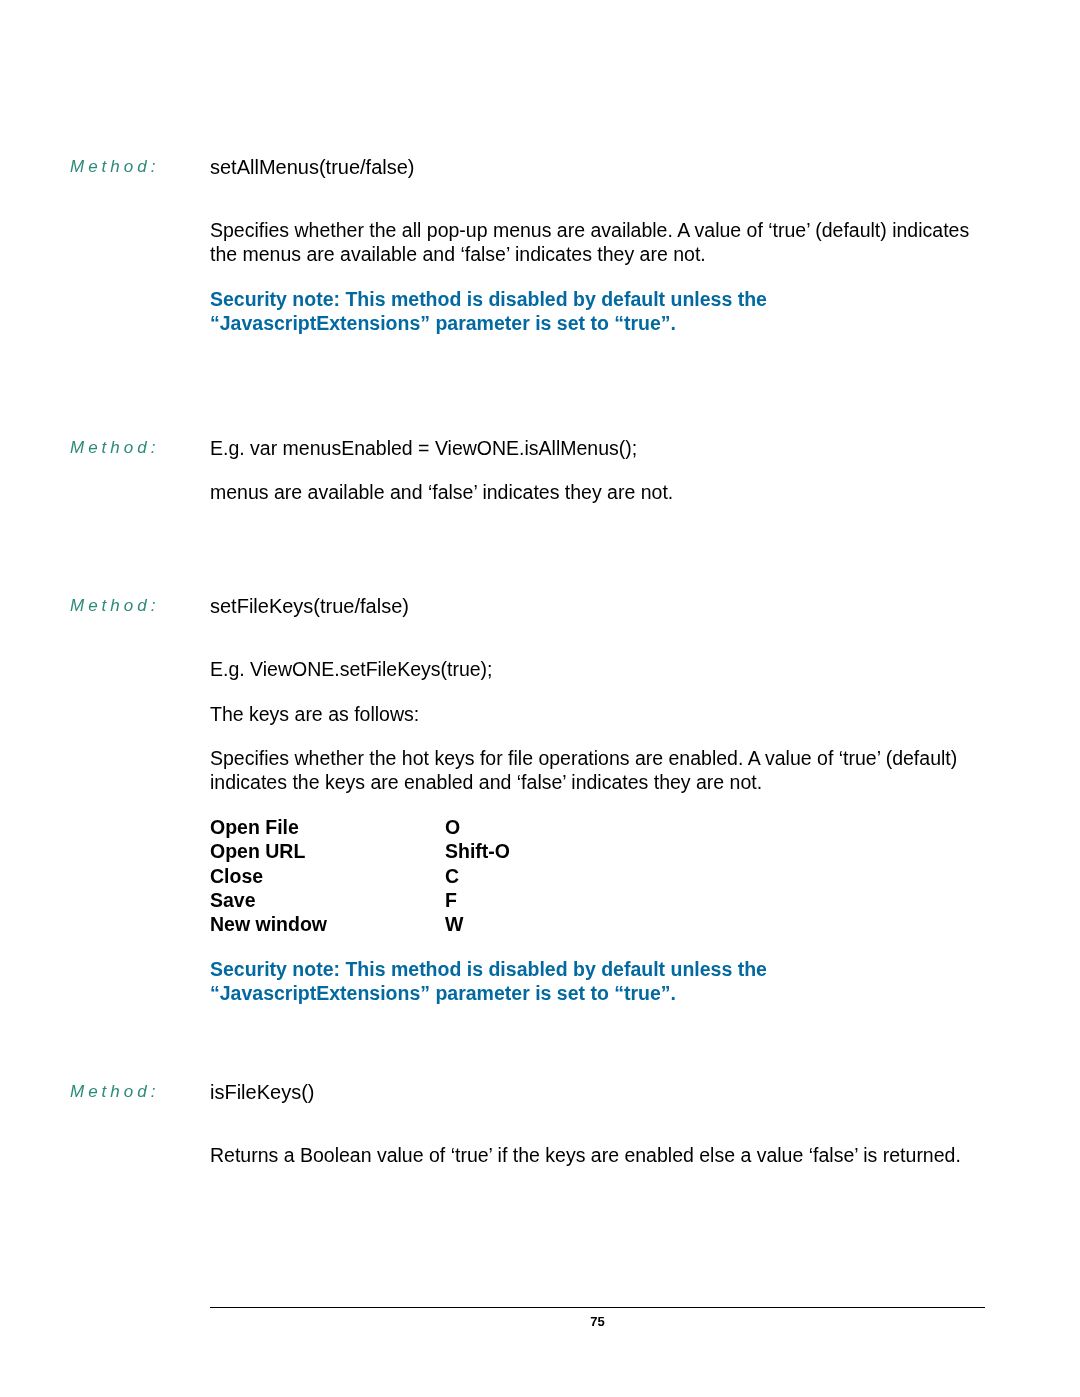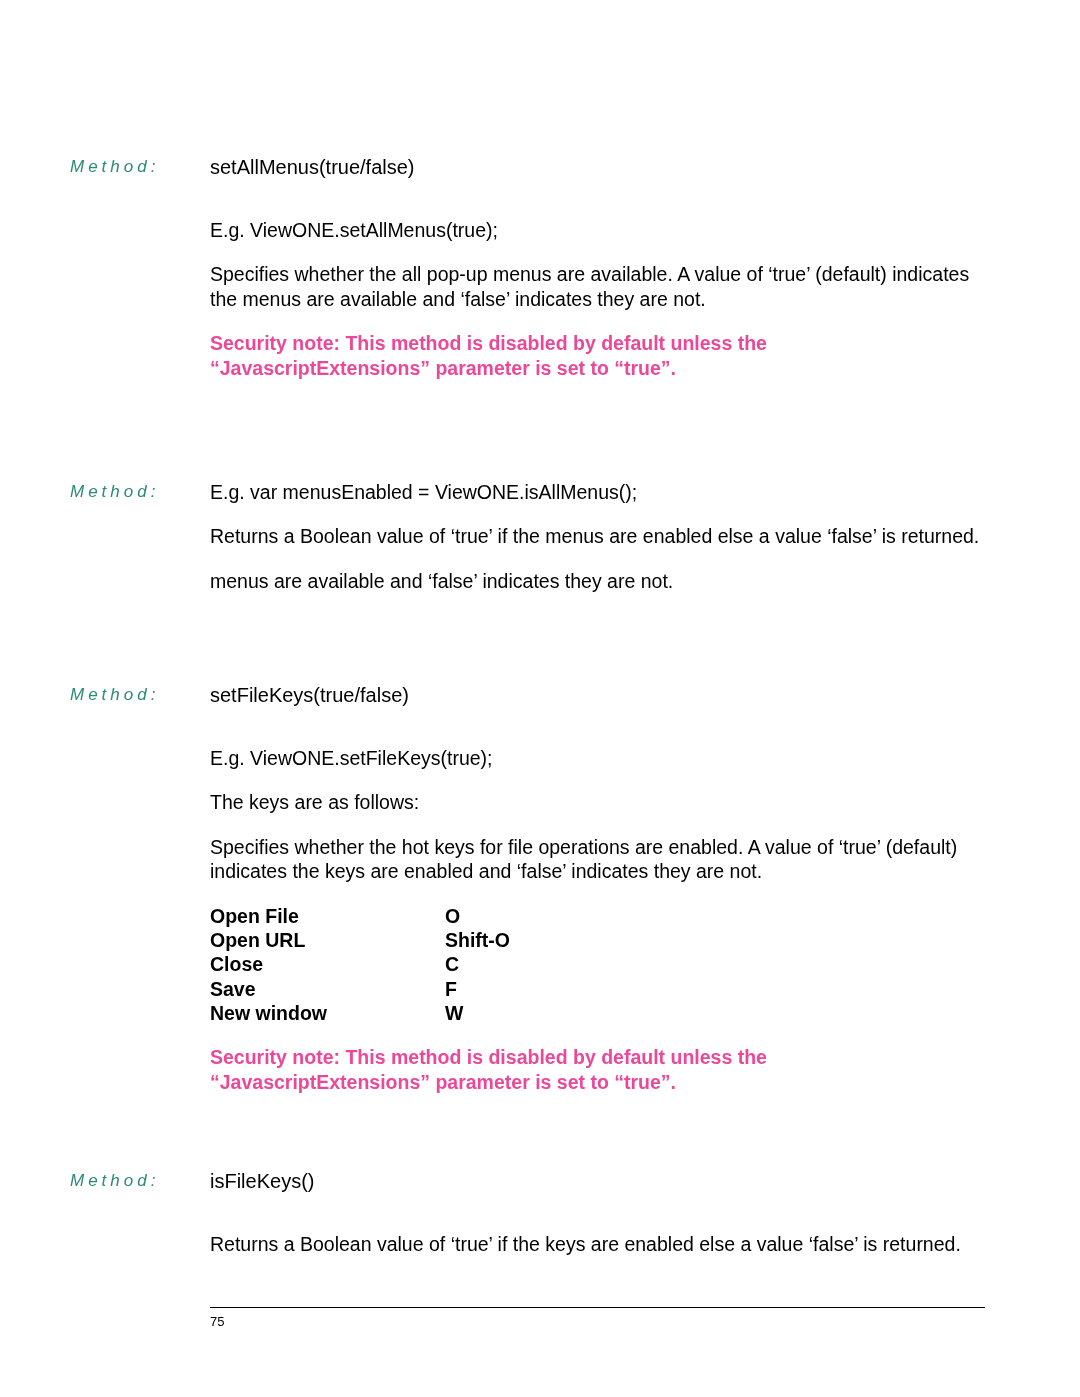--- a/index.html
+++ b/index.html
@@ -42,21 +42,21 @@
   }
   .title {
     font-weight: normal;
     font-size: 20px;
     margin-bottom: 38px;
   }
   .para {
     margin-bottom: 20px;
   }
   .security {
-    color: #ec4899;
+    color: #0369a1;
     font-weight: bold;
     margin-bottom: 20px;
   }
   .keys-table {
     display: flex;
     margin-bottom: 20px;
   }
   .keys-col-a {
     width: 235px;
   }
@@ -72,46 +72,44 @@
     left: 210px;
     right: 95px;
     bottom: 68px;
   }
   .footer-rule {
     border: none;
     border-top: 1px solid #000;
     margin: 0 0 6px 0;
   }
   .page-number {
-    text-align: left;
+    text-align: center;
     font-size: 13px;
-    font-weight: normal;
+    font-weight: bold;
   }
 </style>
 </head>
 <body>
 
 <div class="page">
   <div class="content-area">
 
     <div class="method-block" style="margin-bottom:80px;">
       <div class="label-col">Method:</div>
       <div class="body-col">
         <div class="title">setAllMenus(true/false)</div>
-        <div class="para">E.g. ViewONE.setAllMenus(true);</div>
         <div class="para">Specifies whether the all pop-up menus are available. A value of  ‘true’ (default) indicates the menus are available and ‘false’ indicates they are not.</div>
         <div class="security">Security note: This method is disabled by default unless the “JavascriptExtensions” parameter is set to “true”.</div>
       </div>
     </div>
 
     <div class="method-block" style="margin-bottom:70px;">
       <div class="label-col">Method:</div>
       <div class="body-col">
         <div class="para">E.g. var menusEnabled = ViewONE.isAllMenus();</div>
-        <div class="para">Returns a Boolean value of ‘true’ if the menus are enabled else a value ‘false’ is returned.</div>
         <div class="para">menus are available and ‘false’ indicates they are not.</div>
       </div>
     </div>
 
     <div class="method-block" style="margin-bottom:55px;">
       <div class="label-col">Method:</div>
       <div class="body-col">
         <div class="title">setFileKeys(true/false)</div>
         <div class="para">E.g. ViewONE.setFileKeys(true);</div>
         <div class="para">The keys are as follows:</div>

